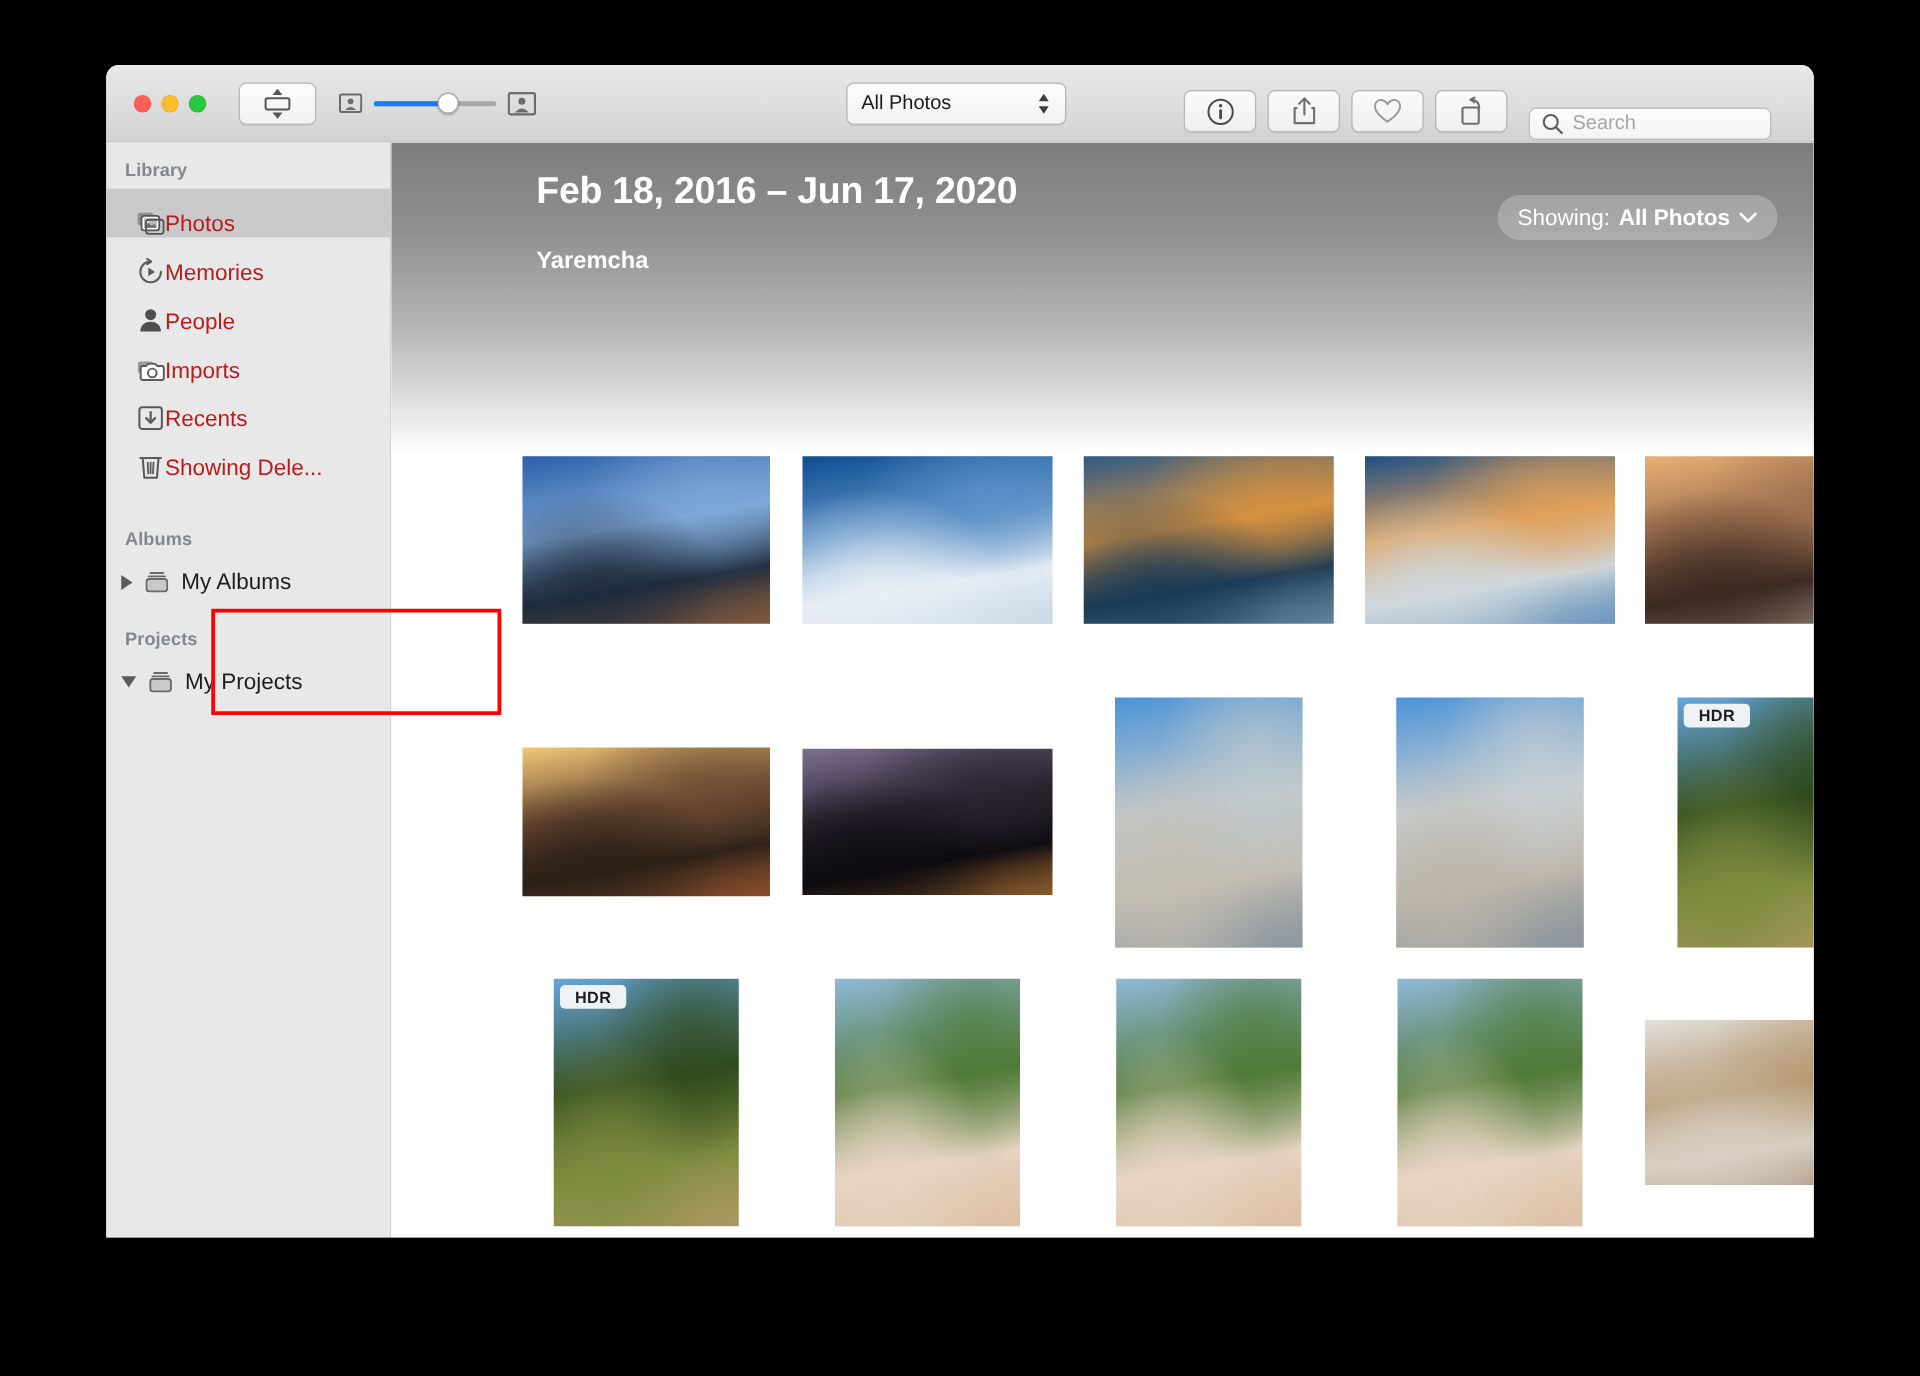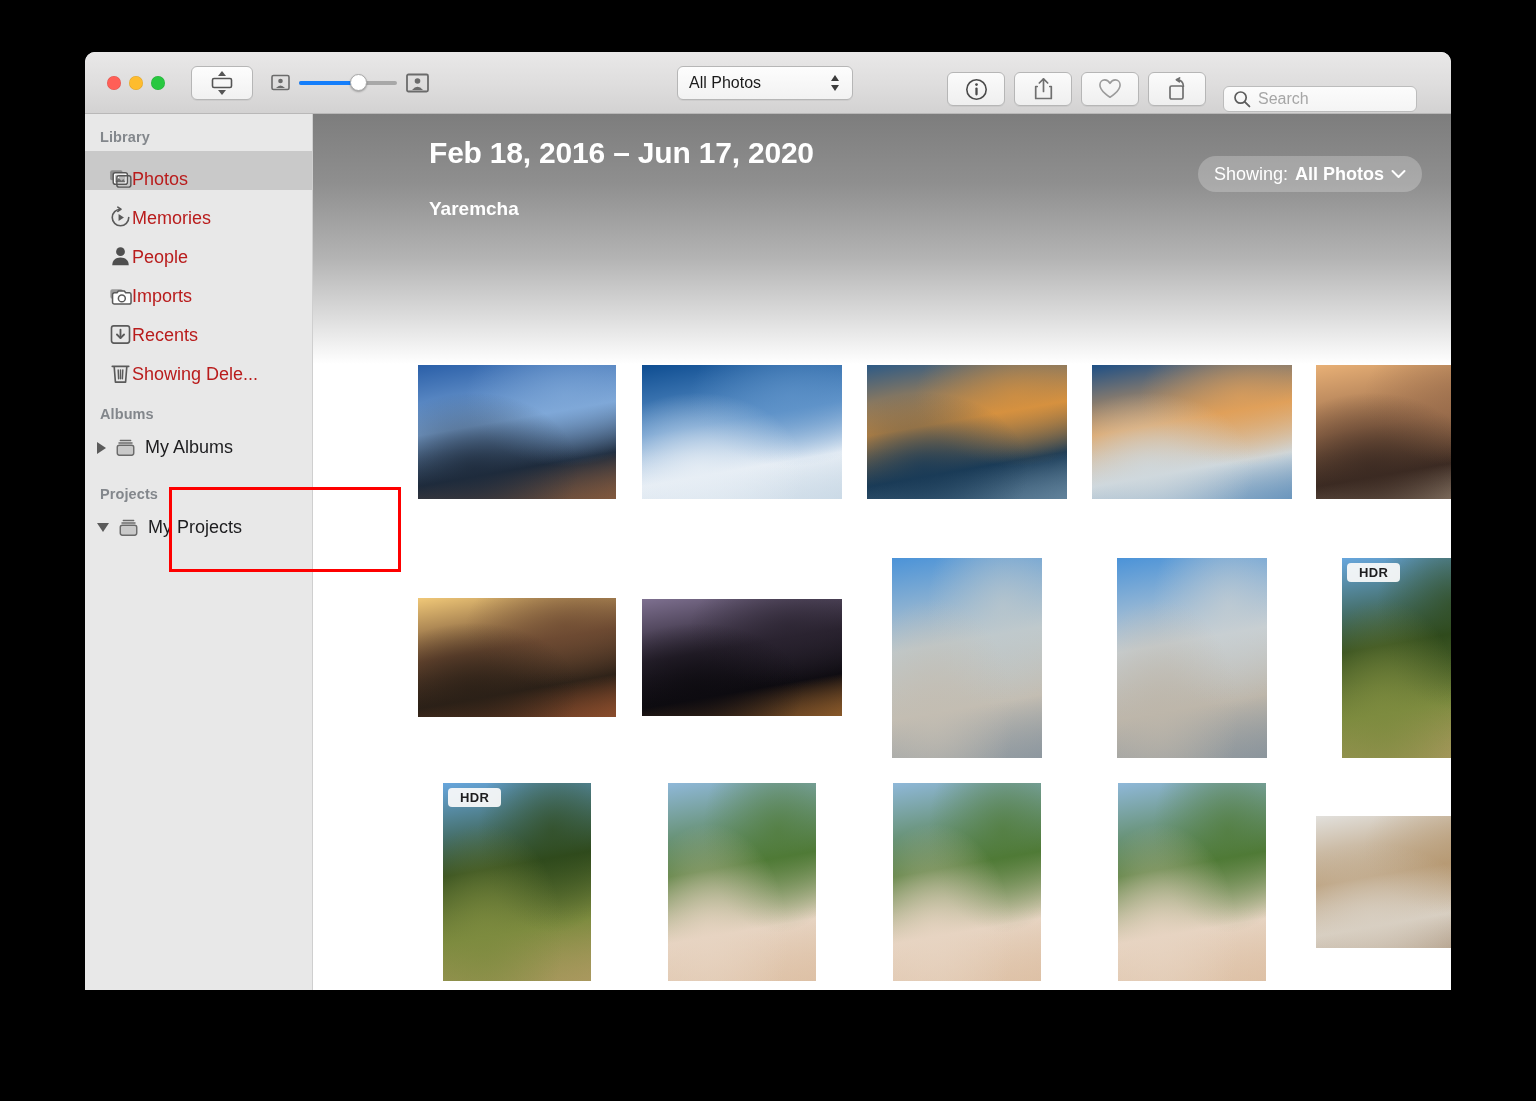--- a/index.html
+++ b/index.html
@@ -316,21 +316,21 @@
 
     <div class="sb-item">
       <svg class="sb-ico" viewBox="0 0 24 24">
         <path d="M3.4 4.6 L20.6 4.6" stroke="#5a5a5a" stroke-width="1.7" stroke-linecap="round"></path>
         <path d="M5.4 4.6 L6.7 21 L17.3 21 L18.6 4.6" fill="none" stroke="#5a5a5a" stroke-width="1.7" stroke-linejoin="round"></path>
         <path d="M9.6 8.4 L10 17.4 M12 8.4 L12 17.4 M14.4 8.4 L14 17.4" stroke="#5a5a5a" stroke-width="1.5" stroke-linecap="round"></path>
       </svg>
       <span>Showing Dele...</span>
     </div>
 
-    <div class="sb-head" style="margin-top:14px">Albums</div>
+    <div class="sb-head" style="margin-top:32px">Albums</div>
 
     <div class="sb-disc">
       <span class="tri right"></span>
       <svg class="sb-ico" viewBox="0 0 24 24">
         <path d="M6.6 4.6 L17.4 4.6" stroke="#6a6a6a" stroke-width="1.5" stroke-linecap="round"></path>
         <path d="M5.2 7.4 L18.8 7.4" stroke="#6a6a6a" stroke-width="1.5" stroke-linecap="round"></path>
         <rect x="3.4" y="9.6" width="17.2" height="10.4" rx="2.2" fill="#c9c9c9" stroke="#6a6a6a" stroke-width="1.5"></rect>
       </svg>
       <span>My Albums</span>
     </div>

